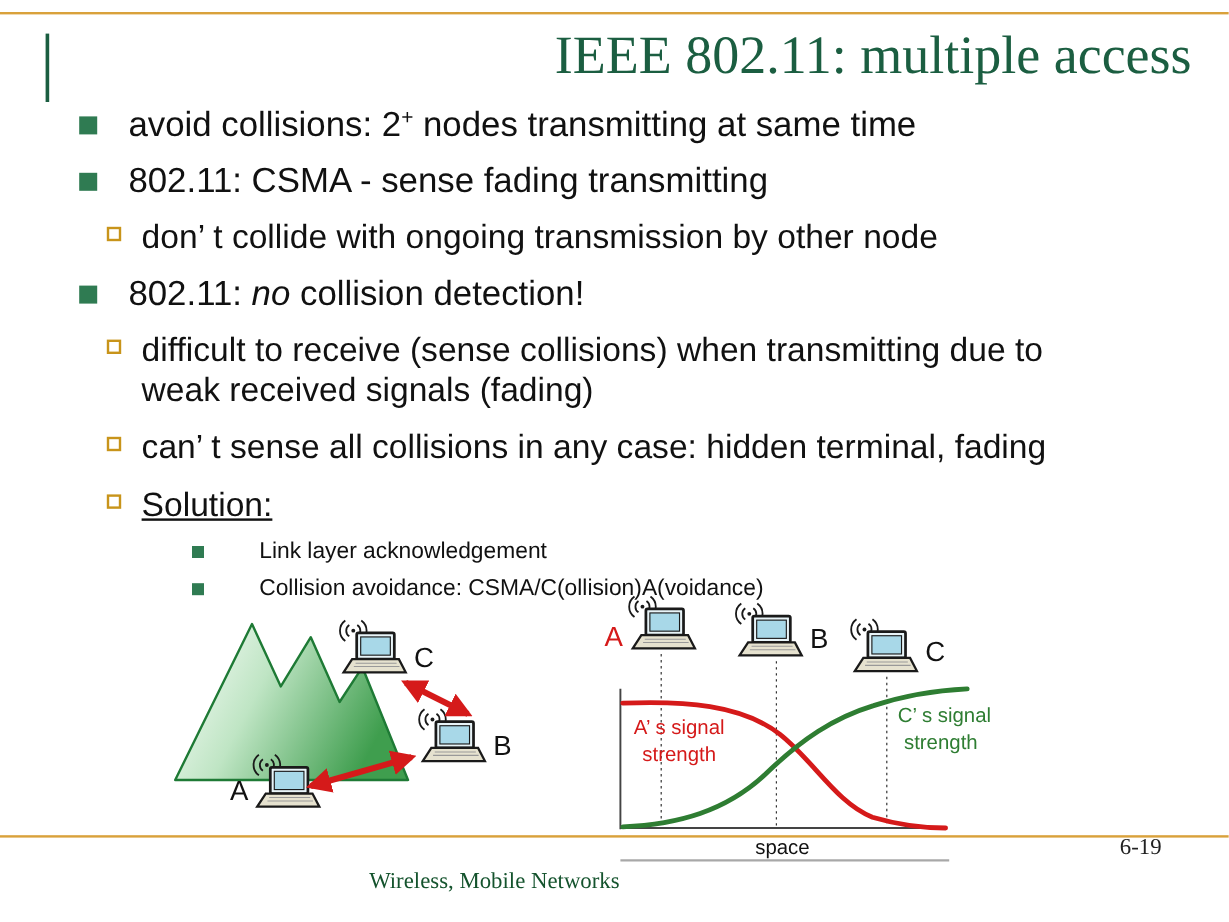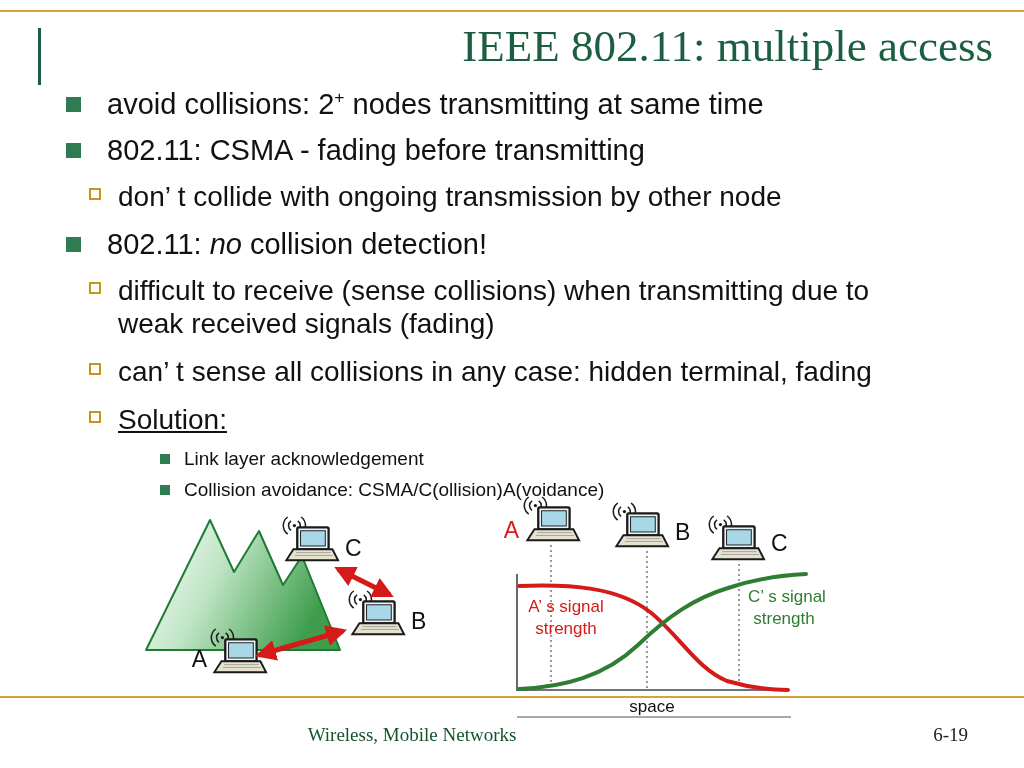--- a/index.html
+++ b/index.html
@@ -16,53 +16,53 @@
     color:#1B5E41; white-space:nowrap;text-align:right;
   }
   .bullets { position:absolute; left:0; top:88px; width:888px; }
   .row { display:flex; align-items:flex-start; }
   .l1 { padding-left:66px; font-size:29px; line-height:1.14; margin-bottom:13px; }
   .l1 .sq1 { flex:0 0 15px; width:15px; height:15px; background:#2F7B52; margin-top:9px; margin-right:26px; }
   .l2 { padding-left:89px; font-size:28px; line-height:1.18; margin-bottom:15px; }
   .l2 .sq2 { flex:0 0 12px; width:12px; height:12px; border:2px solid #C8941A; background:#fff; margin-top:8px; margin-right:17px; }
   .l2 .txt { max-width:775px; }
   .l2.tight { margin-bottom:12px;text-decoration:underline; }
-  .l3 { padding-left:160px; font-size:19px; line-height:1.16; margin-bottom:9px; }
+  .l3 { padding-left:160px; font-size:19px; line-height:1.16; margin-bottom:9px;gap:32px; }
   .l3 .sq3 { flex:0 0 10px; width:10px; height:10px; background:#2F7B52; margin-top:6px; margin-right:14px; }
   .txt sup { font-size:0.6em; vertical-align:super; }
   .txt i { font-style:italic;text-align:center; }
   .diagrams { position:absolute; left:0; top:480px; width:1024px; height:248px; }
   .footer-rule { position:absolute; left:0; top:696px; width:1024px; height:2px; background:#D9A13B; }
   .footer-title {
     position:absolute; left:0; top:724px; width:824px; text-align:center;
     font-family:"Liberation Serif", serif; font-size:19px; color:#14532d;
   }
   .page-number {
-    position:absolute; right:56px; top:724px;
+    position:absolute; right:56px; top:696px;
     font-family:"Liberation Serif", serif; font-size:19px; color:#222;
   }
   svg text { font-family:"Liberation Sans", sans-serif; }
 </style>
 </head>
 <body>
 
 <div class="top-rule"></div>
 <div class="title-accent-bar"></div>
 <h1 class="slide-title">IEEE 802.11: multiple access</h1>
 
 <div class="bullets">
 
   <div class="row l1">
     <span class="sq1"></span>
     <span class="txt"><span>avoid collisions: 2</span><sup>+</sup><span> nodes transmitting at same time</span></span>
   </div>
 
   <div class="row l1">
     <span class="sq1"></span>
-    <span class="txt">802.11: CSMA - fading before transmitting</span>
+    <span class="txt">802.11: CSMA - sense fading transmitting</span>
   </div>
 
   <div class="row l2">
     <span class="sq2"></span>
     <span class="txt">don’ t collide with ongoing transmission by other node</span>
   </div>
 
   <div class="row l1">
     <span class="sq1"></span>
     <span class="txt"><span>802.11: </span><i>no</i><span> collision detection!</span></span>

